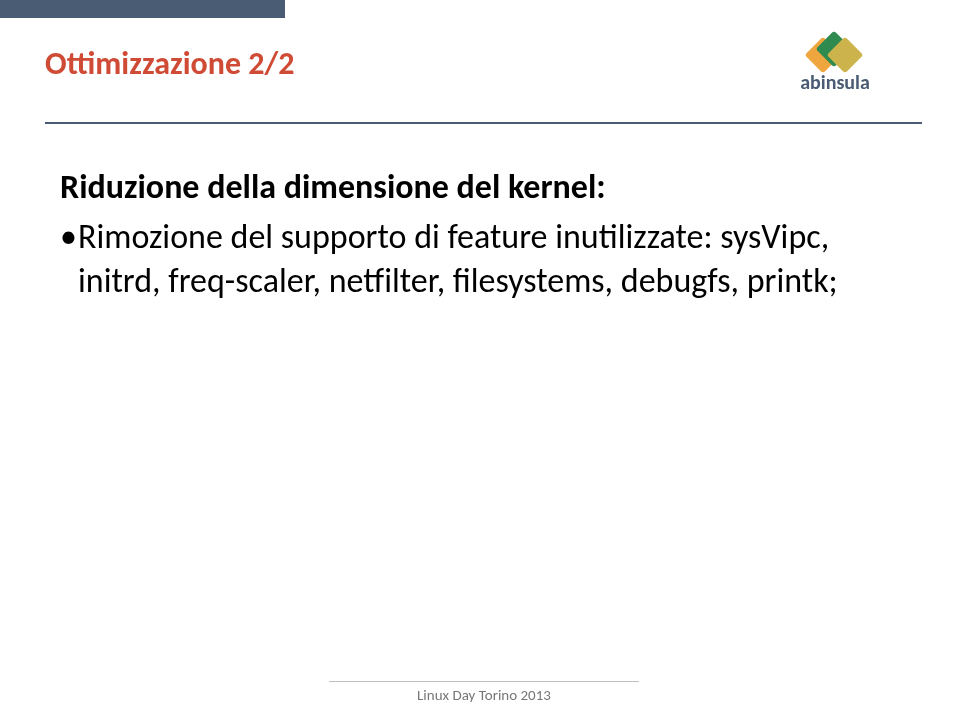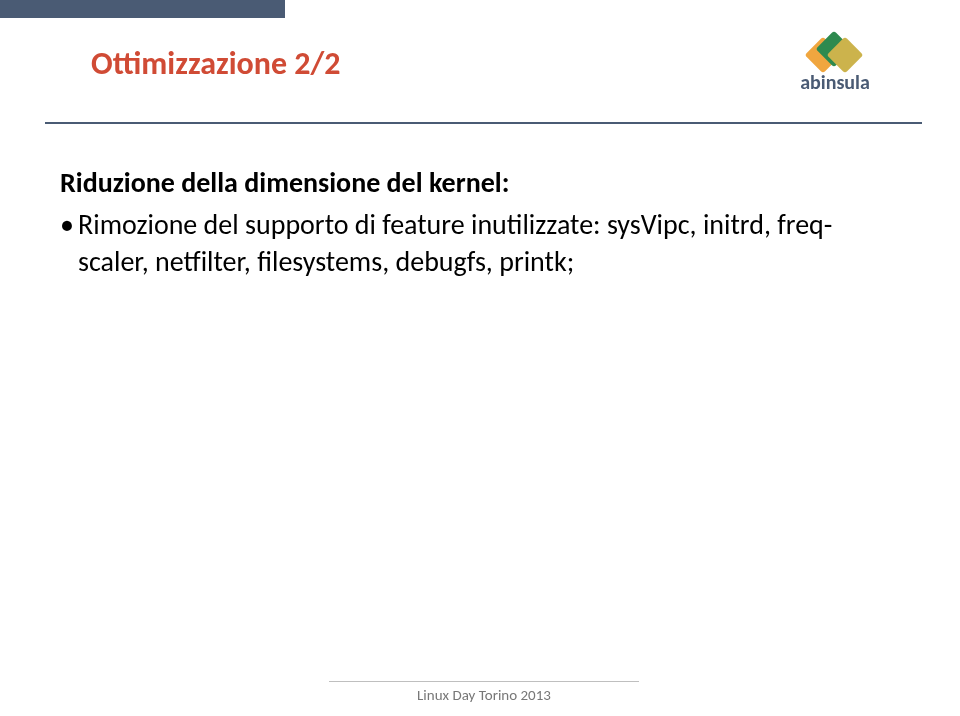--- a/index.html
+++ b/index.html
@@ -39,21 +39,20 @@
     height: 90px;
   }
 
   .title {
     position: absolute;
     left: 45px;
     top: 12px;
     font-size: 32px;
     font-weight: 700;
     color: #d04b35; 
-    margin-left: 46px;
   }
 
   .logo {
     position: absolute;
     right: 40px;
     top: 0;
     width: 170px;
     text-align: center;
   }
 
@@ -93,21 +92,21 @@
     height: 0;
     border-top: 2px solid #4a5b74;
   }
 
   
   .body {
     position: absolute;
     left: 60px;
     right: 60px;
     top: 165px;
-    font-size: 28px;
+    font-size: 34px;
     line-height: 1.30;
     color: #000;
   }
 
   .lead {
     font-weight: 700;
     margin: 0 0 6px 0;
   }
 
   ul.bullets {

